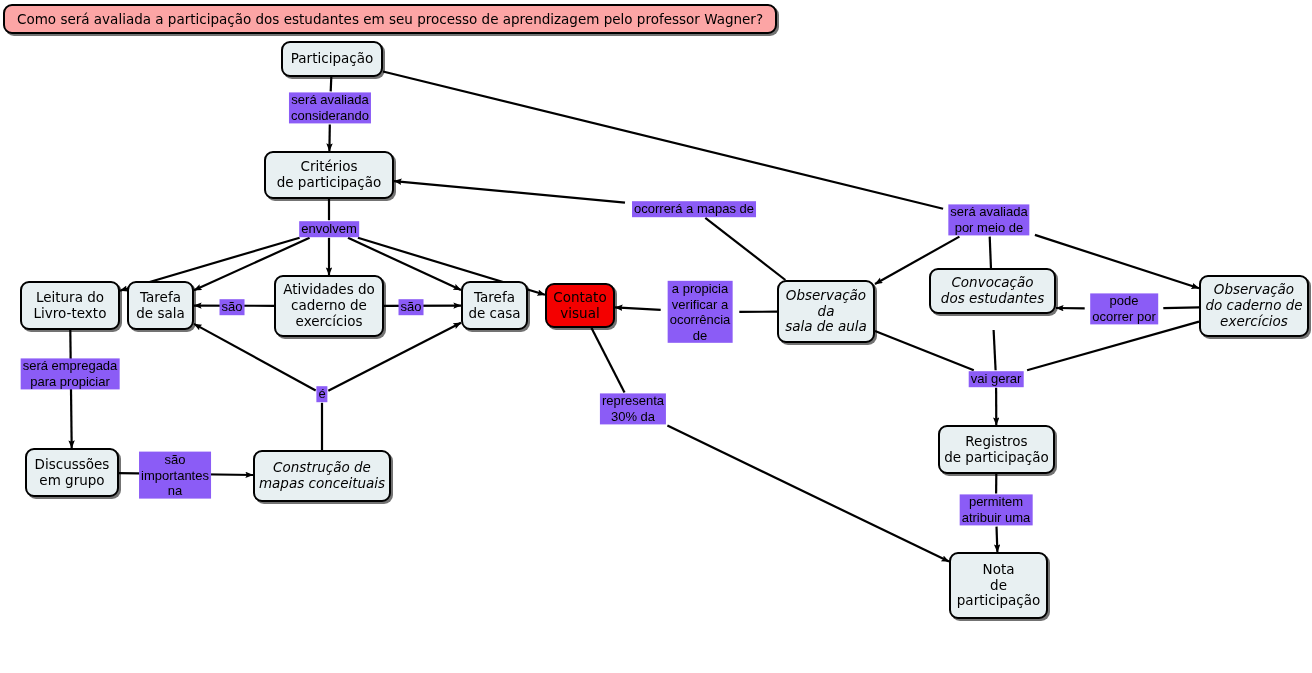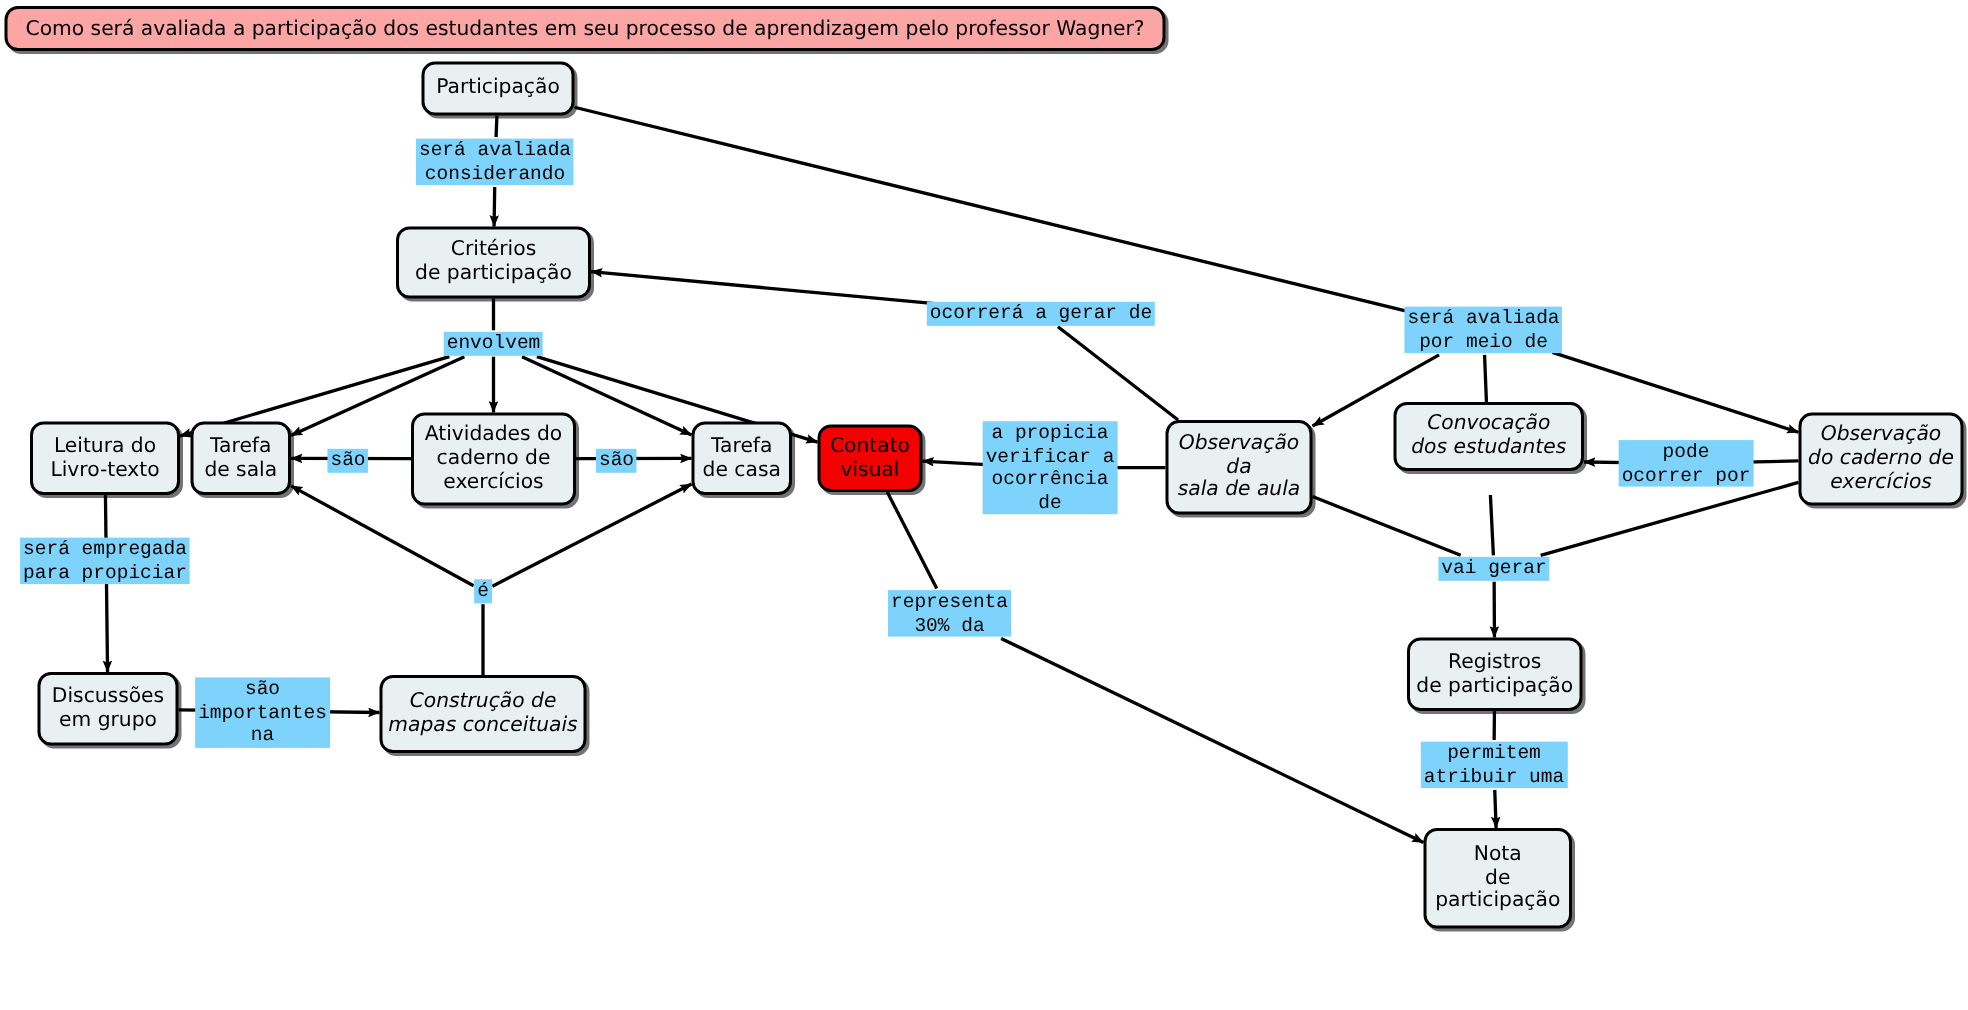--- a/index.html
+++ b/index.html
@@ -65,25 +65,25 @@
     font-family: "DejaVu Sans", sans-serif;
     font-size: 13.5px;
     color: #000000;
     white-space: nowrap;
     z-index: 6;
   }
   .edge-label {
     position: absolute;
     transform: translate(-50%, -50%);
     text-align: center;
-    font-family: Liberation Mono, monospace;
+    font-family: Liberation Sans, sans-serif;
     font-size: 13px;
     line-height: 1.2;
     color: #000000;
-    background: #7dd3fc;
+    background: #8b5cf6;
     padding: 0 2px;
     white-space: pre-line;
     z-index: 4;
   }
 </style>
 </head>
 <body>
 
 <div id="canvas">
 
@@ -143,21 +143,21 @@
       <div class="edge-label" style="left: 322px; top: 394px;">é</div>
       <div class="edge-label" style="left: 175px; top: 475px;">são
 importantes
 na</div>
       <div class="edge-label" style="left: 633px; top: 409px;">representa
 30% da</div>
       <div class="edge-label" style="left: 700px; top: 312px;">a propicia
 verificar a
 ocorrência
 de</div>
-      <div class="edge-label" style="left: 694px; top: 209px;">ocorrerá a gerar de</div>
+      <div class="edge-label" style="left: 694px; top: 209px;">ocorrerá a mapas de</div>
       <div class="edge-label" style="left: 989px; top: 220px;">será avaliada
 por meio de</div>
       <div class="edge-label" style="left: 1124px; top: 309px;">pode
 ocorrer por</div>
       <div class="edge-label" style="left: 996px; top: 379px;">vai gerar</div>
       <div class="edge-label" style="left: 996px; top: 510px;">permitem
 atribuir uma</div>
     </div>
   <div id="nodes-group">
       <div class="node" style="left: 281px; top: 41px; width: 102px; height: 36px;">Participação</div>

